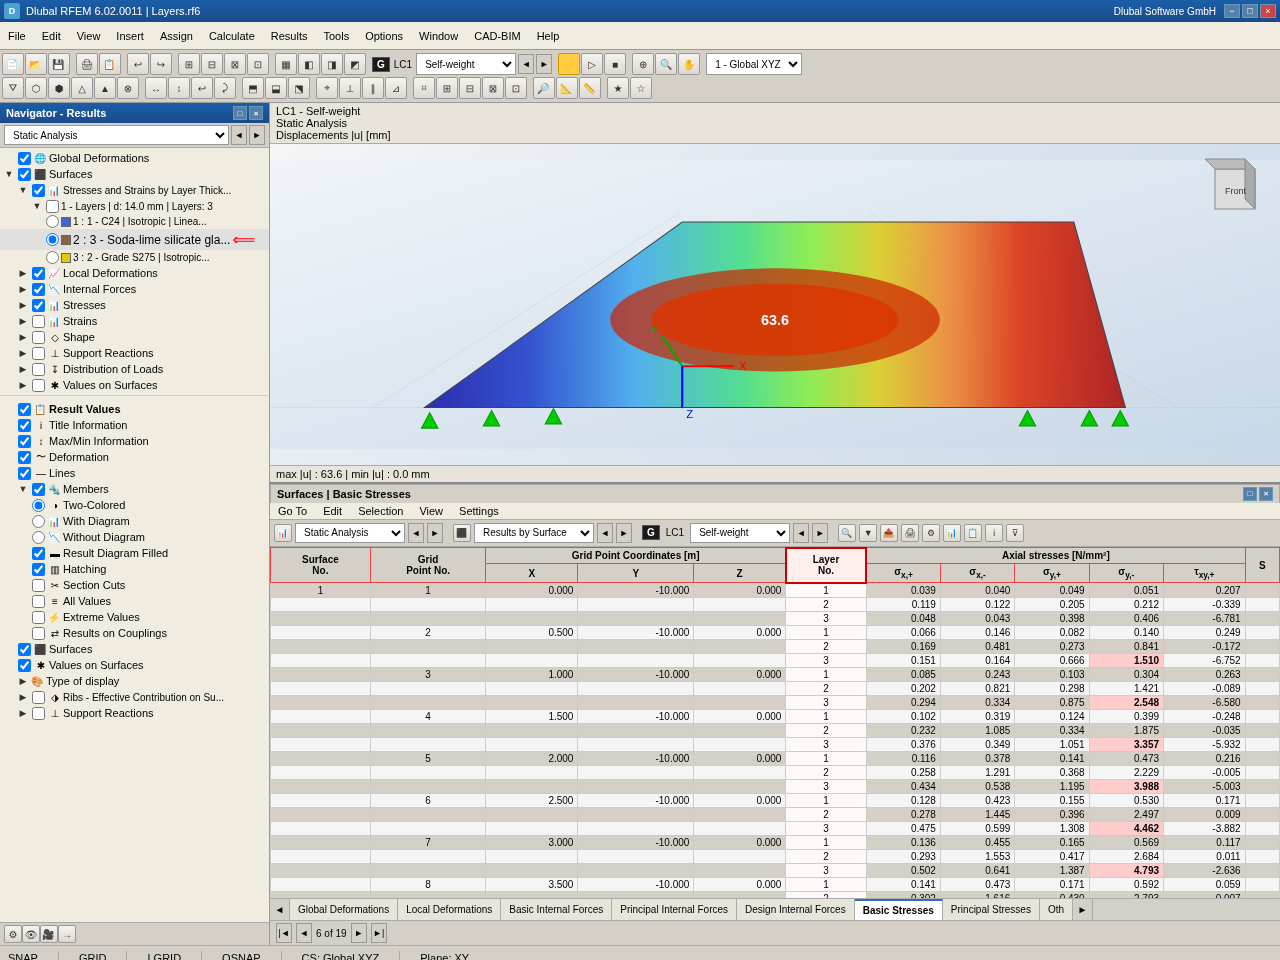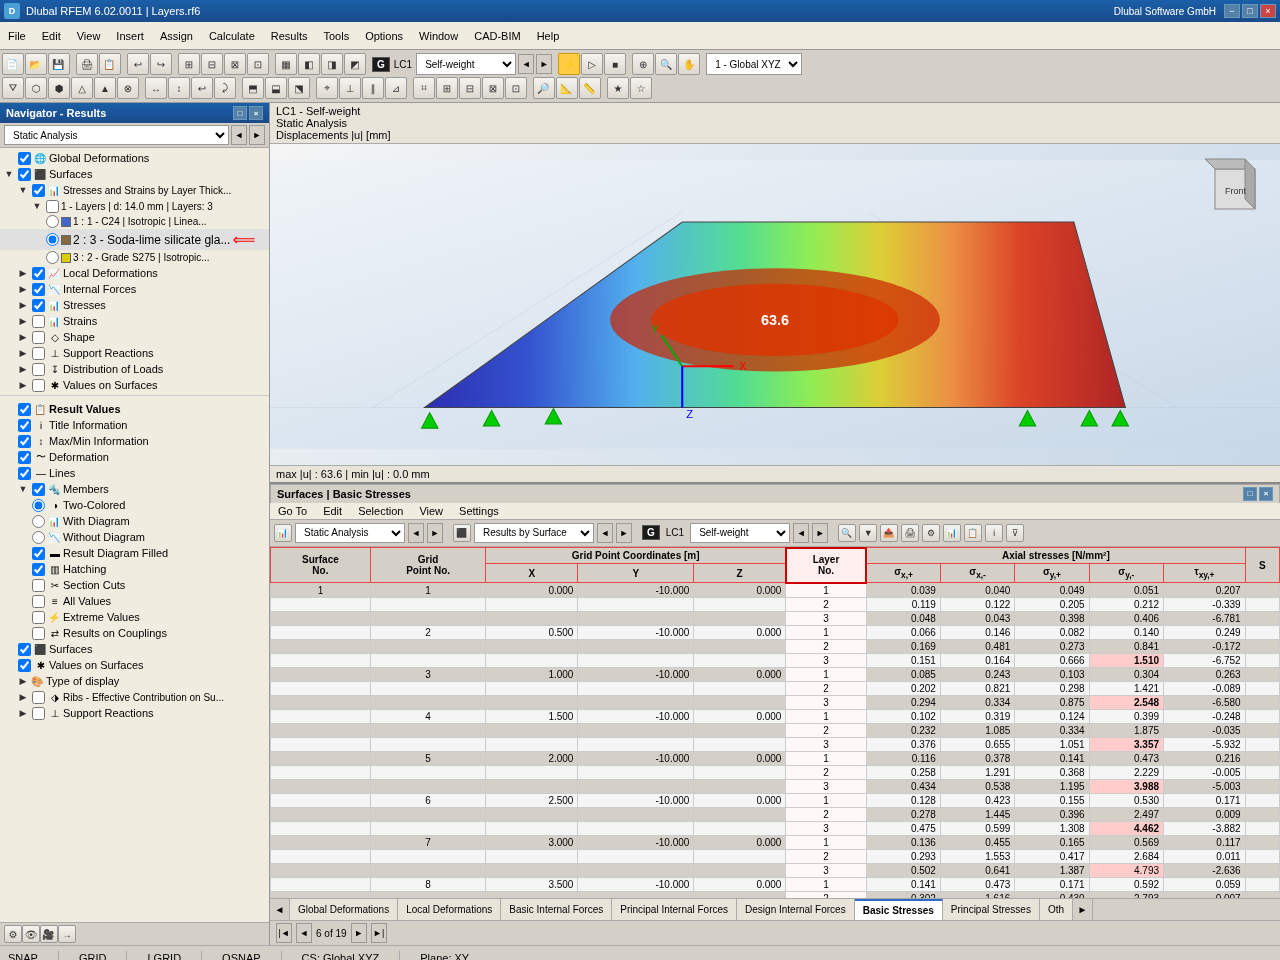--- a/index.html
+++ b/index.html
@@ -817,21 +817,21 @@
                 <td></td>
               </tr>
               <tr>
                 <td class="center"></td>
                 <td class="center"></td>
                 <td></td>
                 <td></td>
                 <td></td>
                 <td class="center" style="background: rgb(255, 248, 248);">3</td>
                 <td>0.376</td>
-                <td>0.655</td>
+                <td>0.349</td>
                 <td>1.051</td>
                 <td style="background: rgb(255, 204, 204); font-weight: bold;">3.357</td>
                 <td>-5.932</td>
                 <td></td>
               </tr>
               <tr>
                 <td class="center"></td>
                 <td class="center">5</td>
                 <td>2.000</td>
                 <td>-10.000</td>
@@ -945,21 +945,21 @@
               <tr>
                 <td class="center"></td>
                 <td class="center"></td>
                 <td></td>
                 <td></td>
                 <td></td>
                 <td class="center" style="background: rgb(255, 248, 248);">3</td>
                 <td>0.502</td>
                 <td>0.641</td>
                 <td>1.387</td>
-                <td style="background: rgb(255, 204, 204); font-weight: normal;">4.793</td>
+                <td style="background: rgb(255, 204, 204); font-weight: bold;">4.793</td>
                 <td>-2.636</td>
                 <td></td>
               </tr>
               <tr>
                 <td class="center"></td>
                 <td class="center">8</td>
                 <td>3.500</td>
                 <td>-10.000</td>
                 <td>0.000</td>
                 <td class="center" style="background: rgb(255, 248, 248);">1</td>

